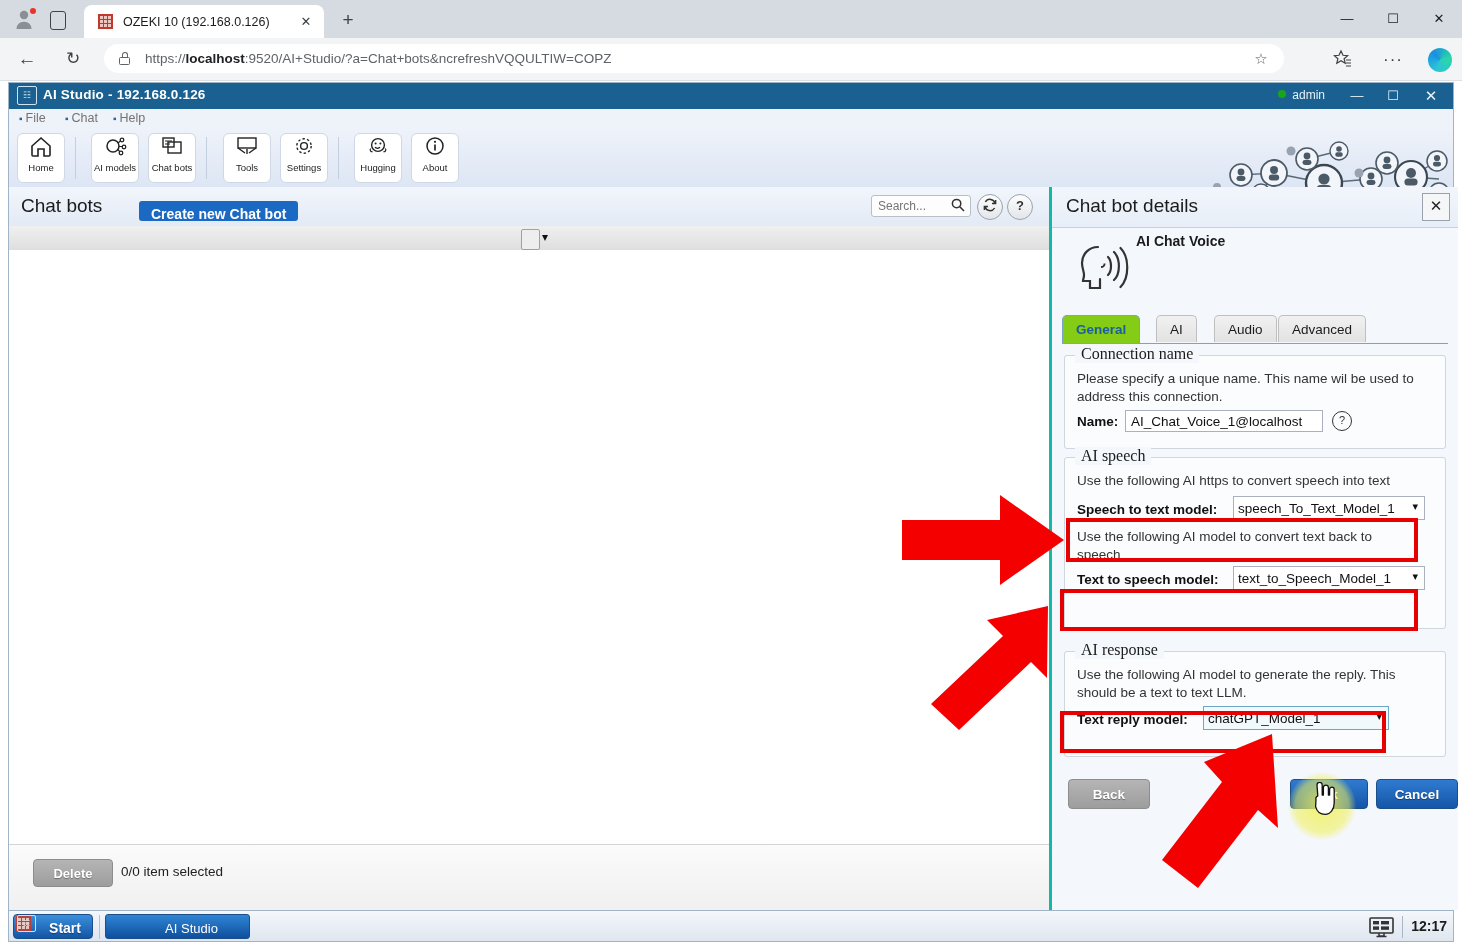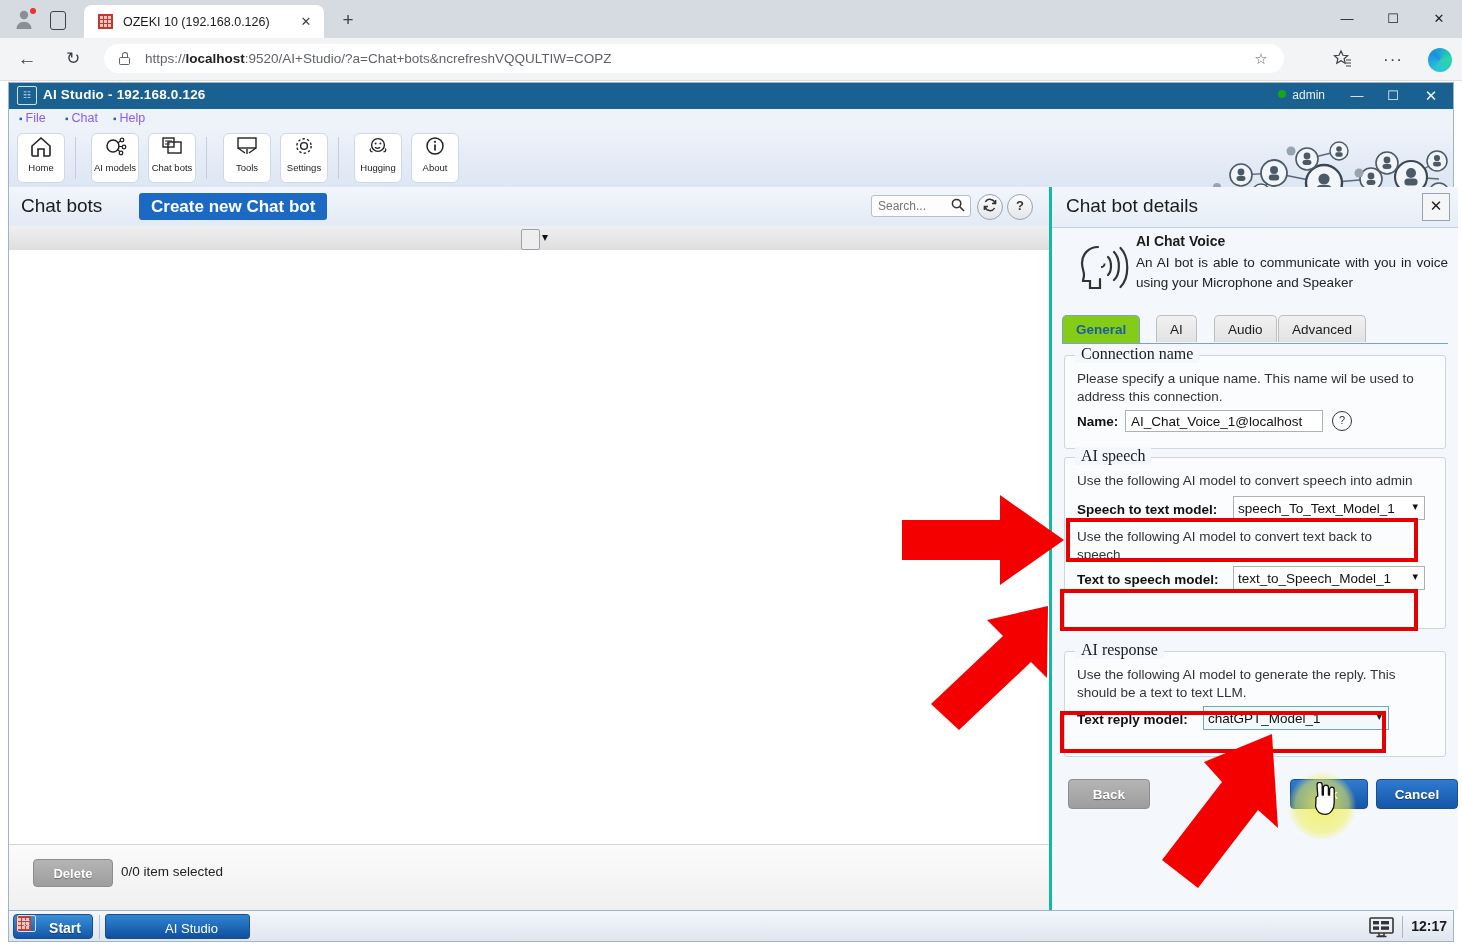--- a/index.html
+++ b/index.html
@@ -134,21 +134,21 @@
     position:absolute; top:0; width:36px; height:26px; color:#e9f2f9;
     font-size:13px; text-align:center; line-height:26px;
   }
   .app-wmin{ right:78px; } .app-wmax{ right:42px; } .app-wclose{ right:4px; font-size:15px;}
 
   .app-menubar {
     position:absolute; left:0; top:26px; width:100%; height:20px;
     background:#eef2f9;
   }
   .menu-item {
-    position:absolute; top:2px; font-size:12.5px; color:#8b5cf6;
+    position:absolute; top:2px; font-size:12.5px; color:#737373;
   }
   .menu-item:before {
     content:"\25AA"; color:#2a6496; margin-right:3px; font-size:10px;
   }
 
   .app-toolbar {
     position:absolute; left:0; top:46px; width:100%; height:58px;
     background:linear-gradient(180deg,#eef2fa 0%,#dde6f4 100%);
     border-bottom:1px solid #b9c8da;
   }
@@ -169,22 +169,22 @@
   }
   .lp-header {
     position:absolute; left:0; top:0; width:100%; height:39px;
     background:linear-gradient(180deg,#f2f6fc 0%,#e3eaf5 100%);
     border-bottom:1px solid #c6d1e0;
   }
   .lp-title {
     position:absolute; left:12px; top:8px; font-size:19px; color:#1b1b1b;
   }
   .lp-create {
-    position:absolute; left:130px; top:6px; height:27px; padding:0 12px;
-    background:#1c69c4; color:#fff; font-size:17px; font-weight:bold;
+    position:absolute; left:130px; top:14px; height:20px; padding:0 12px;
+    background:#1c69c4; color:#fff; font-size:14px; font-weight:bold;
     border:none; border-radius:3px; line-height:27px; cursor:pointer;
   }
   .lp-search {
     position:absolute; right:78px; top:8px; width:100px; height:22px;
     border:1px solid #b7bfc9; border-radius:3px; background:#fdfdfd;
     font-size:12px; color:#8b9199; padding:0 22px 0 6px; box-sizing:border-box;
   }
   .lp-search-icon {
     position:absolute; right:84px; top:11px; font-size:13px; color:#444;
   }
@@ -600,41 +600,40 @@
         <div class="rp-voice-icon">
           <svg width="62" height="62" viewBox="0 0 62 62">
             <path d="M30 10c-9 0-16 7-16 16 0 5 2 8 2 12 0 3-1 4-1 6h7v7h10v-9" fill="none" stroke="#333" stroke-width="2.2" stroke-linecap="round"></path>
             <path d="M33 30c2 0 3.6-1.6 3.6-3.6" fill="none" stroke="#333" stroke-width="2"></path>
             <path d="M40 20c4 4 4 14 0 18" fill="none" stroke="#333" stroke-width="2.2" stroke-linecap="round"></path>
             <path d="M46 15c6.5 6.5 6.5 22 0 28" fill="none" stroke="#333" stroke-width="2.2" stroke-linecap="round"></path>
             <path d="M52.5 11c9 9 9 30 0 39" fill="none" stroke="#333" stroke-width="2.2" stroke-linecap="round"></path>
           </svg>
         </div>
         <div class="rp-bot-name">AI Chat Voice</div>
-        <div class="rp-bot-desc">An AI bot is able to communicate with you in voice using your Microphone and Speaker</div>
       </div>
 
       <div class="rp-tabs">
         <div class="rp-tab active" style="left:0">General</div>
         <div class="rp-tab" style="left:94px">AI</div>
         <div class="rp-tab" style="left:152px">Audio</div>
         <div class="rp-tab" style="left:216px">Advanced</div>
       </div>
 
       <div class="fieldset" style="top:168px; width:382px; height:94px;">
         <div class="fs-legend">Connection name</div>
         <div class="fs-desc" style="position:absolute; left:12px; top:14px; width:356px;">Please specify a unique name. This name wil be used to address this connection.</div>
         <div class="row-label" style="position:absolute; left:12px; top:58px;">Name:</div>
         <input class="txtinput" style="position: absolute; left: 60px; top: 54px; width: 198px; height: 22px;" value="AI_Chat_Voice_1@localhost">
         <span class="qmark" style="position:absolute; left:267px; top:55px;">?</span>
       </div>
 
       <div class="fieldset" style="top:270px; width:382px; height:172px;">
         <div class="fs-legend">AI speech</div>
-        <div class="fs-desc" style="position:absolute; left:12px; top:14px; width:356px;">Use the following AI model to convert speech into admin</div>
+        <div class="fs-desc" style="position:absolute; left:12px; top:14px; width:356px;">Use the following AI https to convert speech into text</div>
         <div class="row-label" style="position:absolute; left:12px; top:44px;">Speech to text model:</div>
         <div class="sel-wrap" style="left:168px; top:38px;">
           <select class="sel" style="width:192px; height:24px;">
             <option>speech_To_Text_Model_1</option>
           </select>
           <span class="sel-caret">▾</span>
         </div>
         <div class="fs-desc" style="position:absolute; left:12px; top:70px; width:340px;">Use the following AI model to convert text back to speech</div>
         <div class="row-label" style="position:absolute; left:12px; top:114px;">Text to speech model:</div>
         <div class="sel-wrap" style="left:168px; top:108px;">

